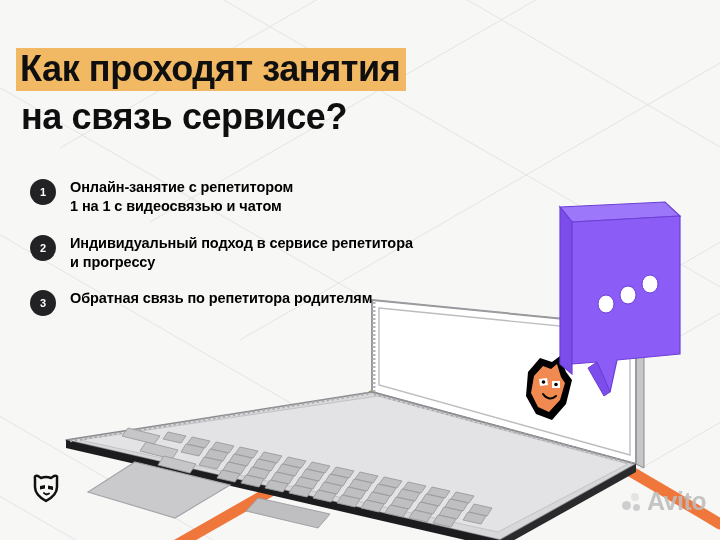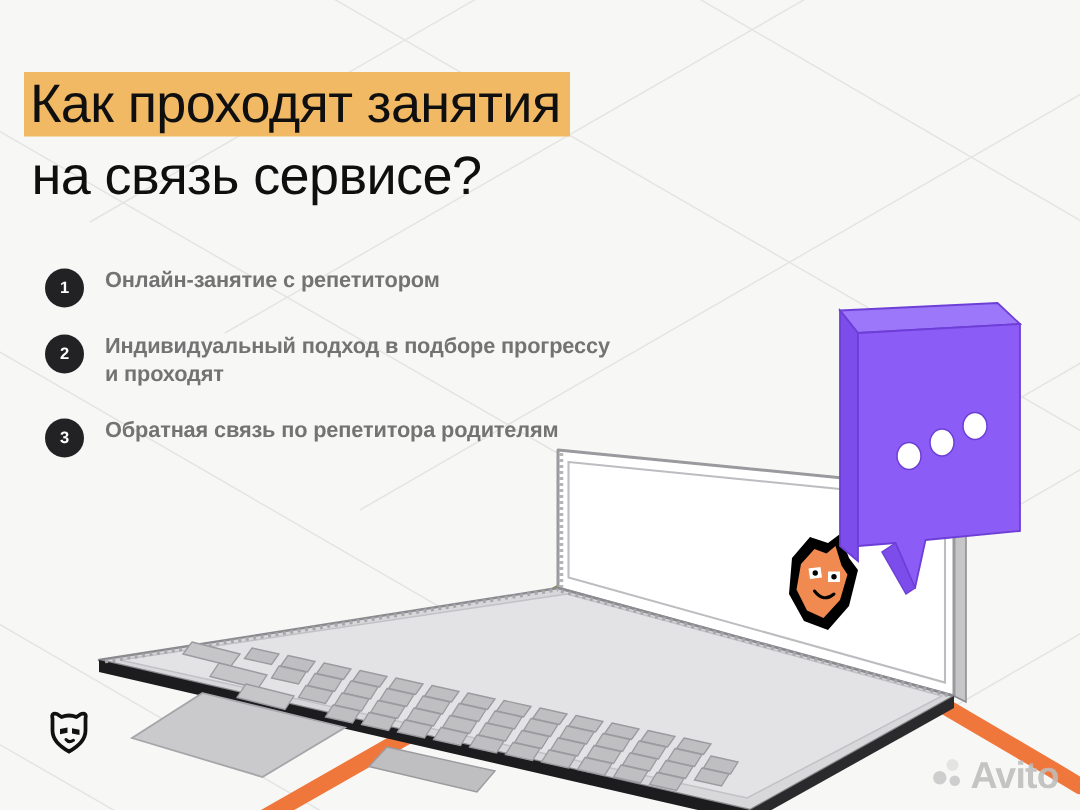--- a/index.html
+++ b/index.html
@@ -10,55 +10,55 @@
     position:relative;
   }
   #stage{position:absolute;inset:0;width:720px;height:540px;overflow:hidden;}
 
   
   #bg-grid{position:absolute;inset:0;width:720px;height:540px;}
 
   
   .title-block{position:absolute;left:20px;top:48px;z-index:6;}
   .title-line{
-    font-size:36px;font-weight:normal;color:#0F0F0F;
+    font-size:36px;font-weight:bold;color:#0F0F0F;
     letter-spacing:-0.4px;line-height:1.0;white-space:nowrap;
     display:block;
   }
   .title-line.hl{
     background:#F2B964;display:inline-block;
     padding:3px 6px 4px 4px;margin-left:-4px;
   }
   .title-line.second{margin-top:8px;padding-left:1px;}
 
   
   .list{position:absolute;left:30px;top:178px;z-index:6;width:470px;}
   .list-item{display:flex;align-items:flex-start;margin-bottom:17px;}
   .badge{
     width:26px;height:26px;min-width:26px;border-radius:50%;
     background:#222224;color:#fff;font-size:11px;font-weight:bold;
     display:flex;align-items:center;justify-content:center;
     margin-right:14px;margin-top:1px;
   }
   .item-text{
-    font-size:14.5px;font-weight:bold;color:#737373;
+    font-size:14.5px;font-weight:bold;color:#000000;
     line-height:1.33;letter-spacing:-0.1px;
   }
   .item-text .l2{display:block;}
 
   
   #illustration{position:absolute;left:0;top:0;width:720px;height:540px;z-index:4;}
 
   
   .bear-logo{position:absolute;left:30px;top:472px;width:32px;height:32px;z-index:7;}
 
   
   .avito{
-    position:absolute;right:14px;bottom:10px;z-index:8;
-    display:flex;align-items:flex-start;opacity:.88;
+    position:absolute;right:14px;bottom:26px;z-index:8;
+    display:flex;align-items:center;opacity:.88;
   }
   .avito-dots{position:relative;width:22px;height:20px;margin-right:3px;}
   .avito-dots i{position:absolute;border-radius:50%;background:#C9C9C9;display:block;}
   .avito-dots i.d1{width:9px;height:9px;left:0;top:9px;}
   .avito-dots i.d2{width:7px;height:7px;left:11px;top:12px;}
   .avito-dots i.d3{width:8px;height:8px;left:9px;top:1px;background:#E2E2E2;}
   .avito-text{font-size:25px;font-weight:bold;color:#BDBDBD;letter-spacing:-0.5px;line-height:1;}
 </style>
 </head>
 <body>
@@ -87,28 +87,29 @@
     <span class="title-line hl">Как проходят занятия</span>
     <span class="title-line second">на связь сервисе?</span>
   </div>
 
   <div class="list">
 
     <div class="list-item">
       <div class="badge">1</div>
       <div class="item-text">
         <span>Онлайн-занятие с репетитором</span>
+        <span class="l2">1 на 1 с видеосвязью и чатом</span>
       </div>
     </div>
 
     <div class="list-item">
       <div class="badge">2</div>
       <div class="item-text">
-        <span>Индивидуальный подход в подборе прогрессу</span>
-        <span class="l2">и проходят</span>
+        <span>Индивидуальный подход в сервисе репетитора</span>
+        <span class="l2">и прогрессу</span>
       </div>
     </div>
 
     <div class="list-item">
       <div class="badge">3</div>
       <div class="item-text">
         <span>Обратная связь по репетитора родителям</span>
       </div>
     </div>
 

